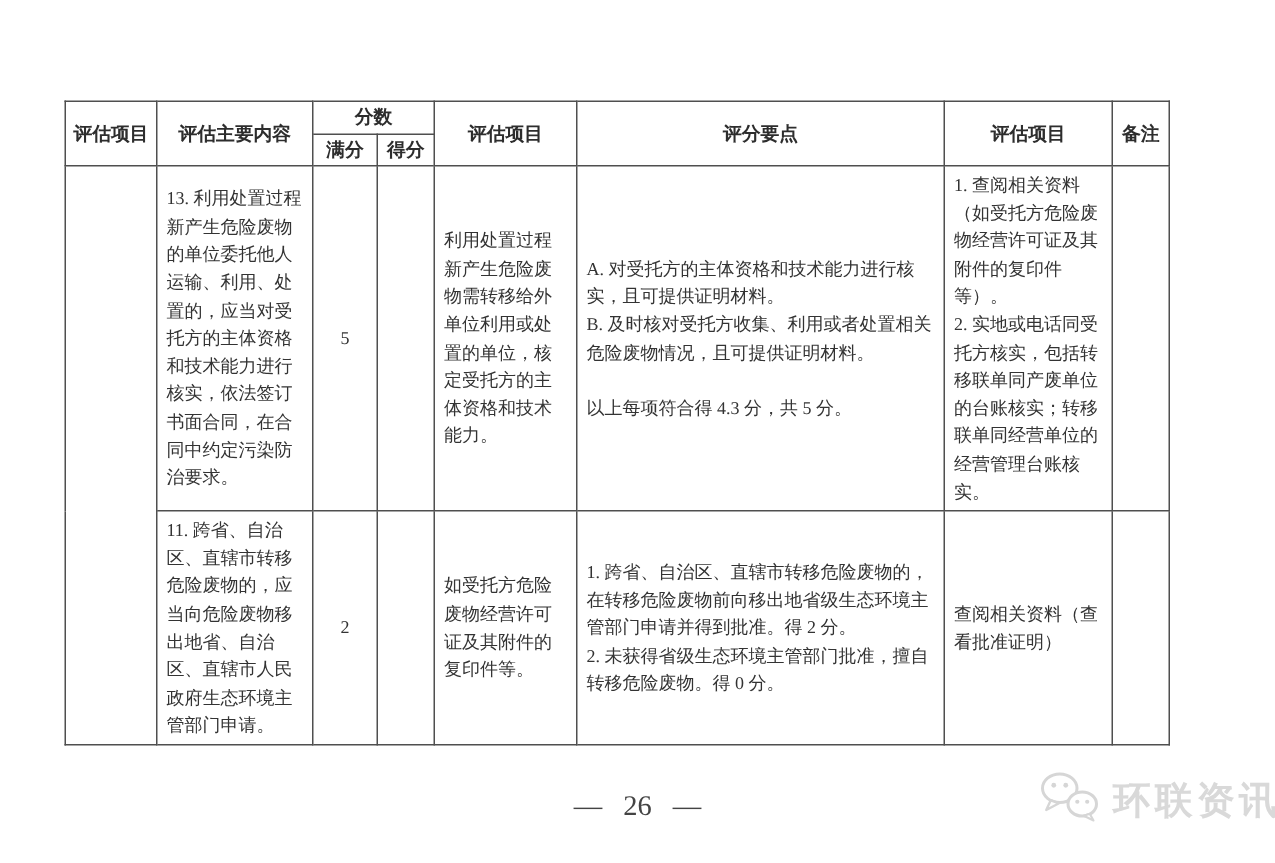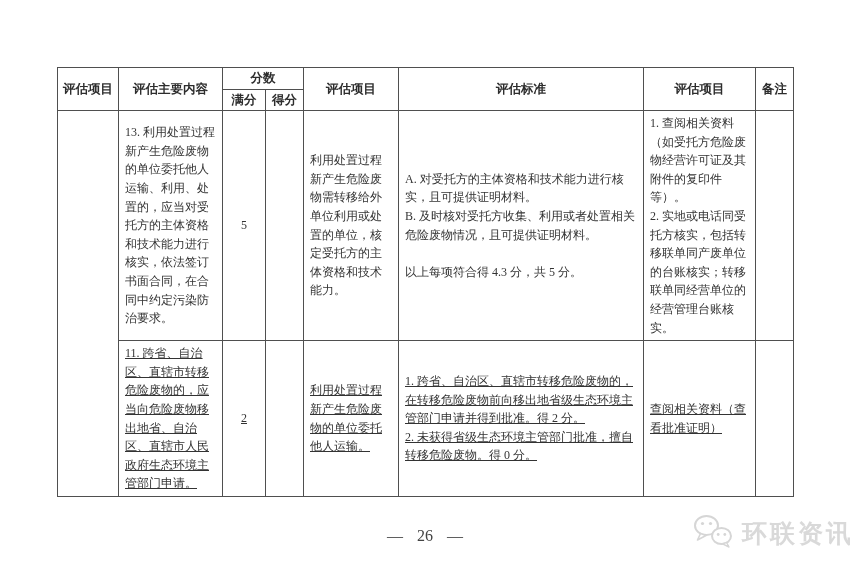--- a/index.html
+++ b/index.html
@@ -8,21 +8,21 @@
     position: relative;
     width: 850px;
     height: 575px;
     background: #ffffff;
     font-family: "Liberation Serif", serif;
     color: #333333;
     overflow: hidden;
   }
   table.eval-table {
     position: absolute;
-    left: 57px;
+    left: 43px;
     top: 67px;
     width: 736px;
     border-collapse: collapse;
     table-layout: fixed;
   }
   .eval-table th, .eval-table td {
     border: 1px solid #4f4f4f;
   }
   .eval-table th {
     font-family: "Liberation Sans", sans-serif;
@@ -38,29 +38,29 @@
     line-height: 1.55;
     vertical-align: middle;
     padding: 3px 6px;
     white-space: pre-line;
     text-align: left;
     color: #333333;
   }
   thead tr.hdr-top { height: 22px; }
   thead tr.hdr-sub { height: 21px; }
   tbody tr.row-1 { height: 167px; }
-  tbody tr.row-2 { height: 108px; text-decoration: underline; }
+  tbody tr.row-2 { height: 108px; }
   td.cell-num { text-align: center; padding: 3px 2px; }
   .footer-page {
     position: absolute;
     top: 527px;
     left: 0;
     width: 100%;
     text-align: center;
-    font-size: 16px;
+    font-size: 19px;
     color: #444444;
   }
   .footer-page .num { margin: 0 14px; }
   .watermark {
     position: absolute;
     top: 514px;
     left: 692px;
     display: flex;
     align-items: center;
     gap: 8px;
@@ -90,21 +90,21 @@
       <col style="width:245px">
       <col style="width:112px">
       <col style="width:38px">
     </colgroup>
     <thead>
       <tr class="hdr-top">
         <th rowspan="2">评估项目</th>
         <th rowspan="2">评估主要内容</th>
         <th colspan="2">分数</th>
         <th rowspan="2">评估项目</th>
-        <th rowspan="2">评估标准</th>
+        <th rowspan="2">评分要点</th>
         <th rowspan="2">评估项目</th>
         <th rowspan="2">备注</th>
       </tr>
       <tr class="hdr-sub">
         <th>满分</th>
         <th>得分</th>
       </tr>
     </thead>
     <tbody>
       <tr class="row-1">
@@ -118,21 +118,21 @@
 
 以上每项符合得 4.3 分，共 5 分。</td>
         <td>1. 查阅相关资料（如受托方危险废物经营许可证及其附件的复印件等）。
 2. 实地或电话同受托方核实，包括转移联单同产废单位的台账核实；转移联单同经营单位的经营管理台账核实。</td>
         <td></td>
       </tr>
       <tr class="row-2">
         <td>11. 跨省、自治区、直辖市转移危险废物的，应当向危险废物移出地省、自治区、直辖市人民政府生态环境主管部门申请。</td>
         <td class="cell-num">2</td>
         <td class="cell-num"></td>
-        <td>利用处置过程新产生危险废物的单位委托他人运输。</td>
+        <td>如受托方危险废物经营许可证及其附件的复印件等。</td>
         <td>1. 跨省、自治区、直辖市转移危险废物的，在转移危险废物前向移出地省级生态环境主管部门申请并得到批准。得 2 分。
 2. 未获得省级生态环境主管部门批准，擅自转移危险废物。得 0 分。</td>
         <td>查阅相关资料（查看批准证明）</td>
         <td></td>
       </tr>
     </tbody>
   </table>
 
   <div class="footer-page">
     <span>—</span><span class="num">26</span><span>—</span>

